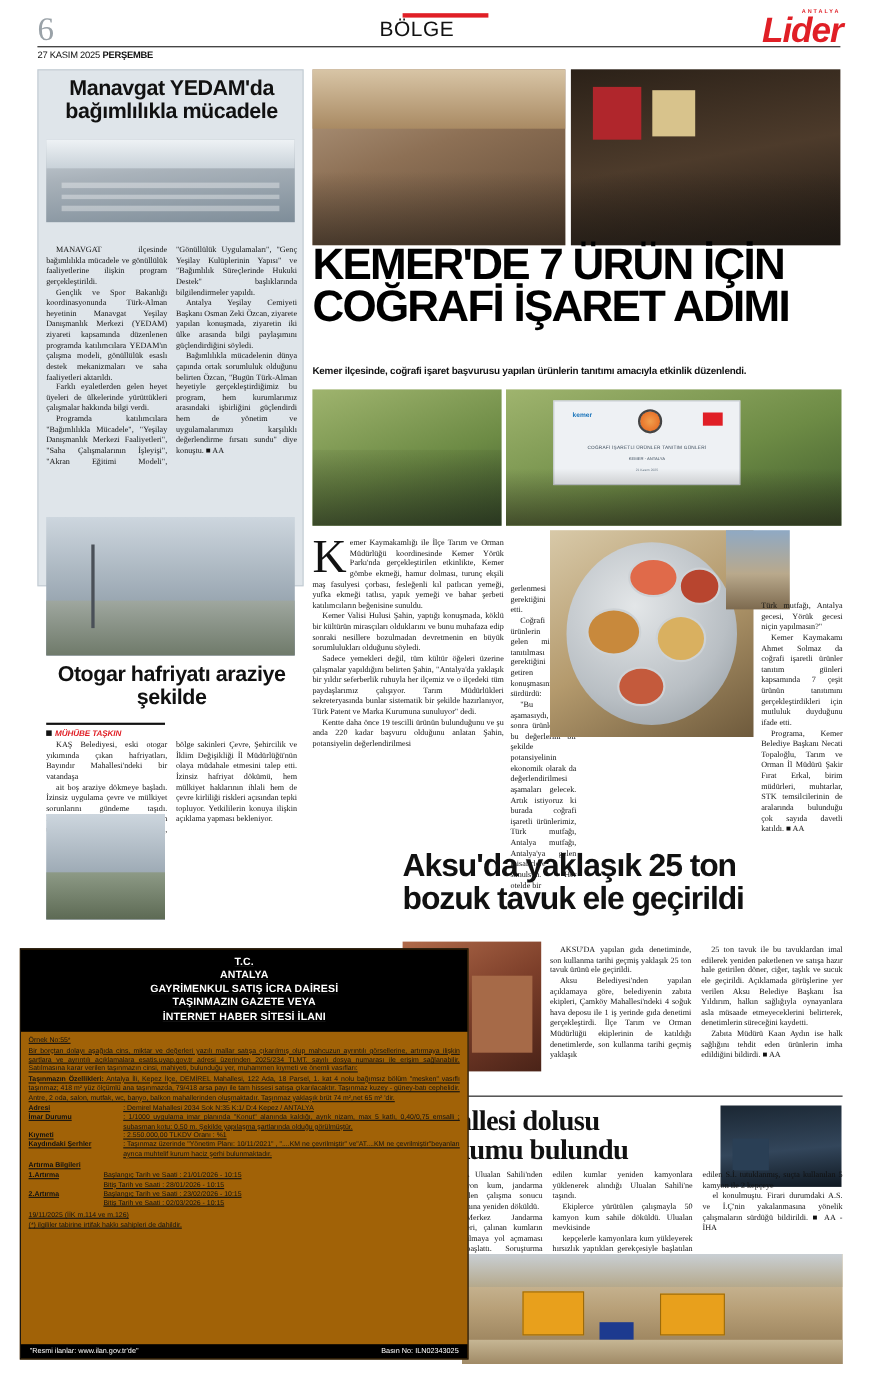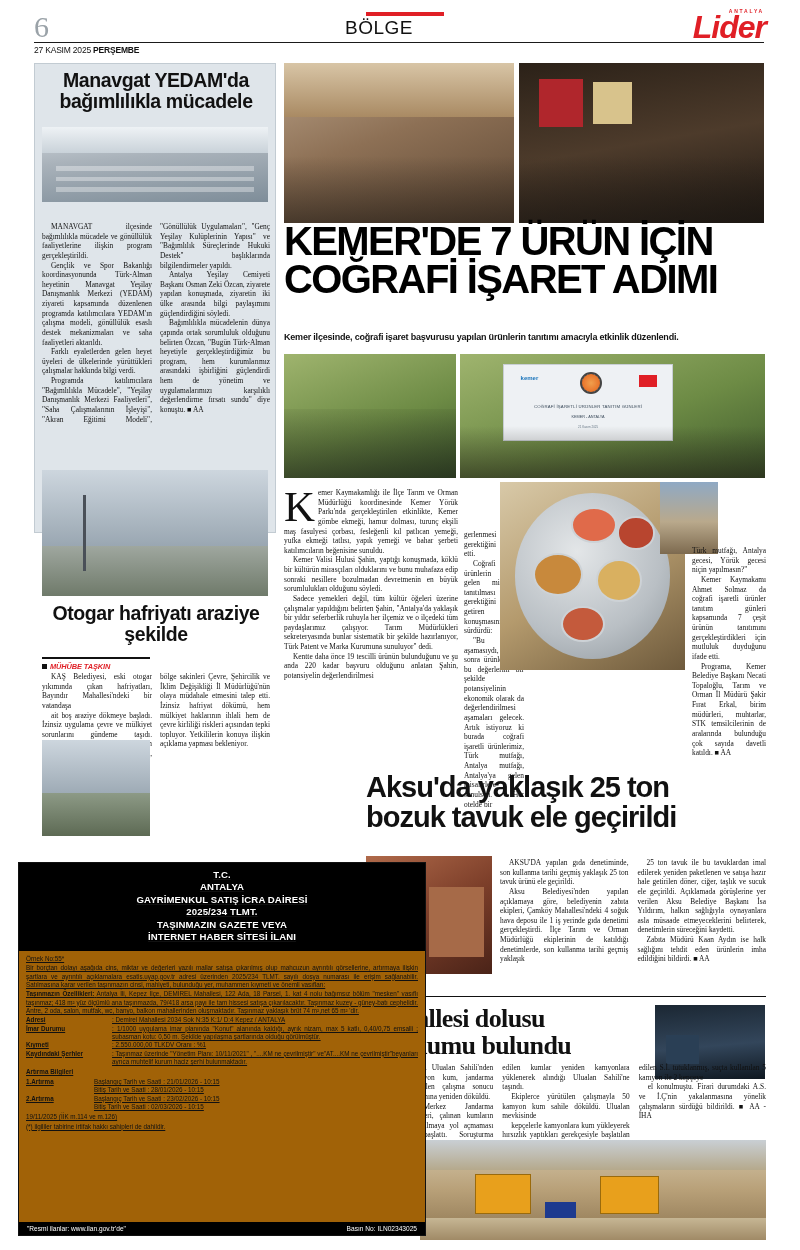--- a/index.html
+++ b/index.html
@@ -385,21 +385,20 @@
   <div class="truck" style="left:52%;top:36%;width:17%;height:38%"></div>
   <div style="position:absolute;left:36%;top:62%;width:9%;height:16%;background:#1d3a8f"></div>
   <div style="position:absolute;left:0;bottom:0;width:100%;height:22%;background:linear-gradient(180deg,#c6b694,#a08a66)"></div>
 </div>
 
 <div class="legal">
   <div class="legal-head">
     <div>T.C.</div>
     <div>ANTALYA</div>
     <div>GAYRİMENKUL SATIŞ İCRA DAİRESİ</div>
-    <div>2025/234 TLMT.</div>
     <div>TAŞINMAZIN GAZETE VEYA</div>
     <div>İNTERNET HABER SİTESİ İLANI</div>
   </div>
   <div class="legal-body">
     <p>Örnek No:55*</p>
     <p>Bir borçtan dolayı aşağıda cins, miktar ve değerleri yazılı mallar satışa çıkarılmış olup mahcuzun ayrıntılı görsellerine, artırmaya ilişkin şartlara ve ayrıntılı açıklamalara esatis.uyap.gov.tr adresi üzerinden 2025/234 TLMT. sayılı dosya numarası ile erişim sağlanabilir. Satılmasına karar verilen taşınmazın cinsi, mahiyeti, bulunduğu yer, muhammen kıymeti ve önemli vasıfları:</p>
     <p>
       <b>Taşınmazın Özellikleri:</b>
       <span>Antalya İli, Kepez İlçe, DEMİREL Mahallesi, 122 Ada, 18 Parsel, 1. kat 4 nolu bağımsız bölüm "mesken" vasıflı taşınmaz; 418 m² yüz ölçümlü ana taşınmazda, 79/418 arsa payı ile tam hissesi satışa çıkarılacaktır. Taşınmaz kuzey - güney-batı cephelidir. Antre, 2 oda, salon, mutfak, wc, banyo, balkon mahallerinden oluşmaktadır. Taşınmaz yaklaşık brüt 74 m²,net 65 m² 'dir.</span>
     </p>

